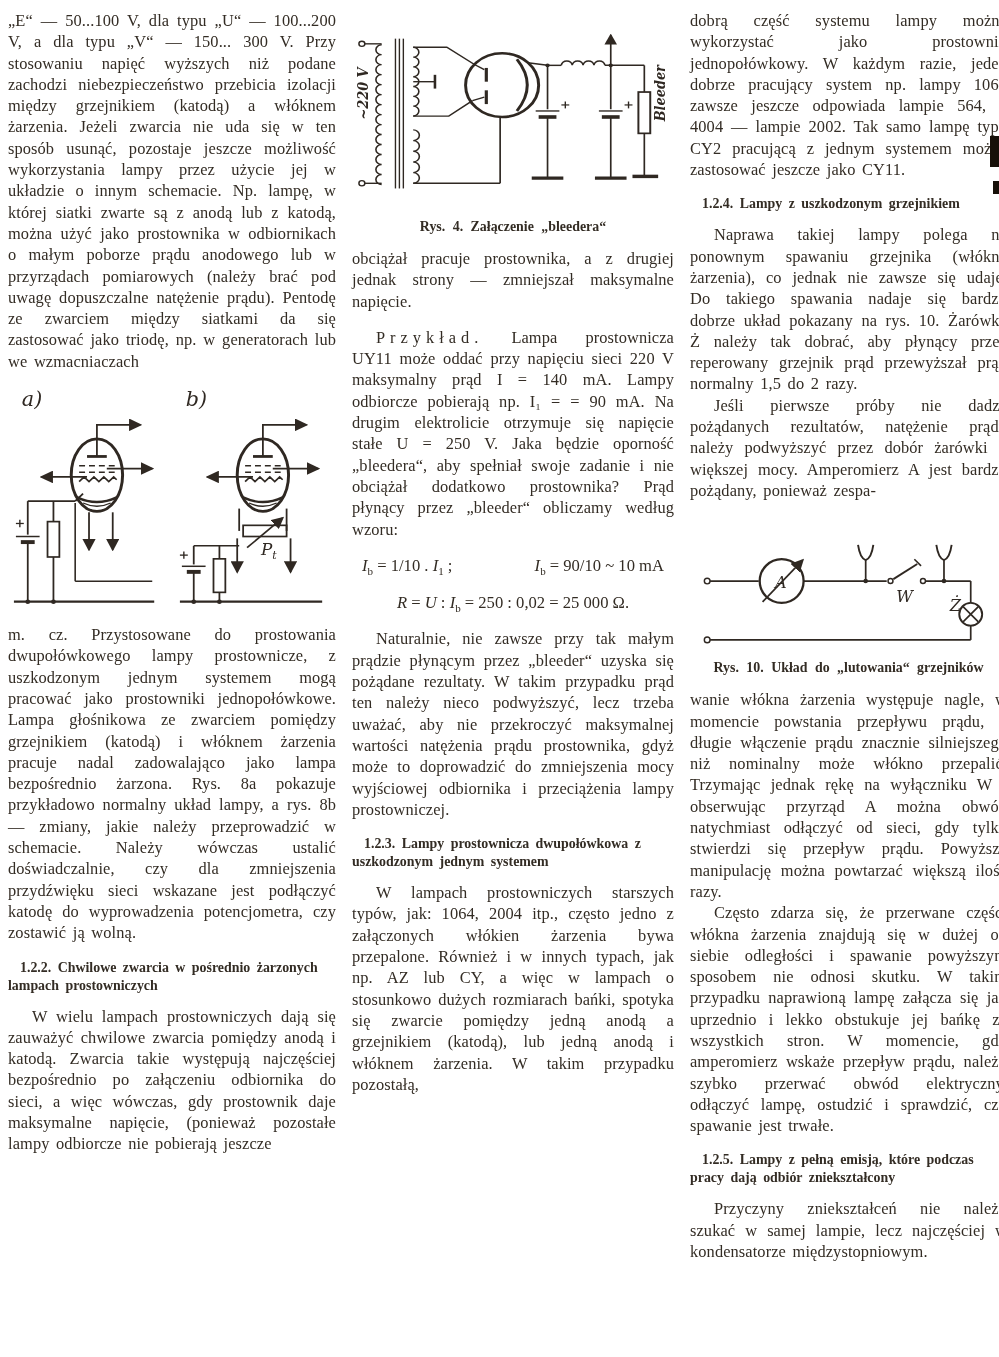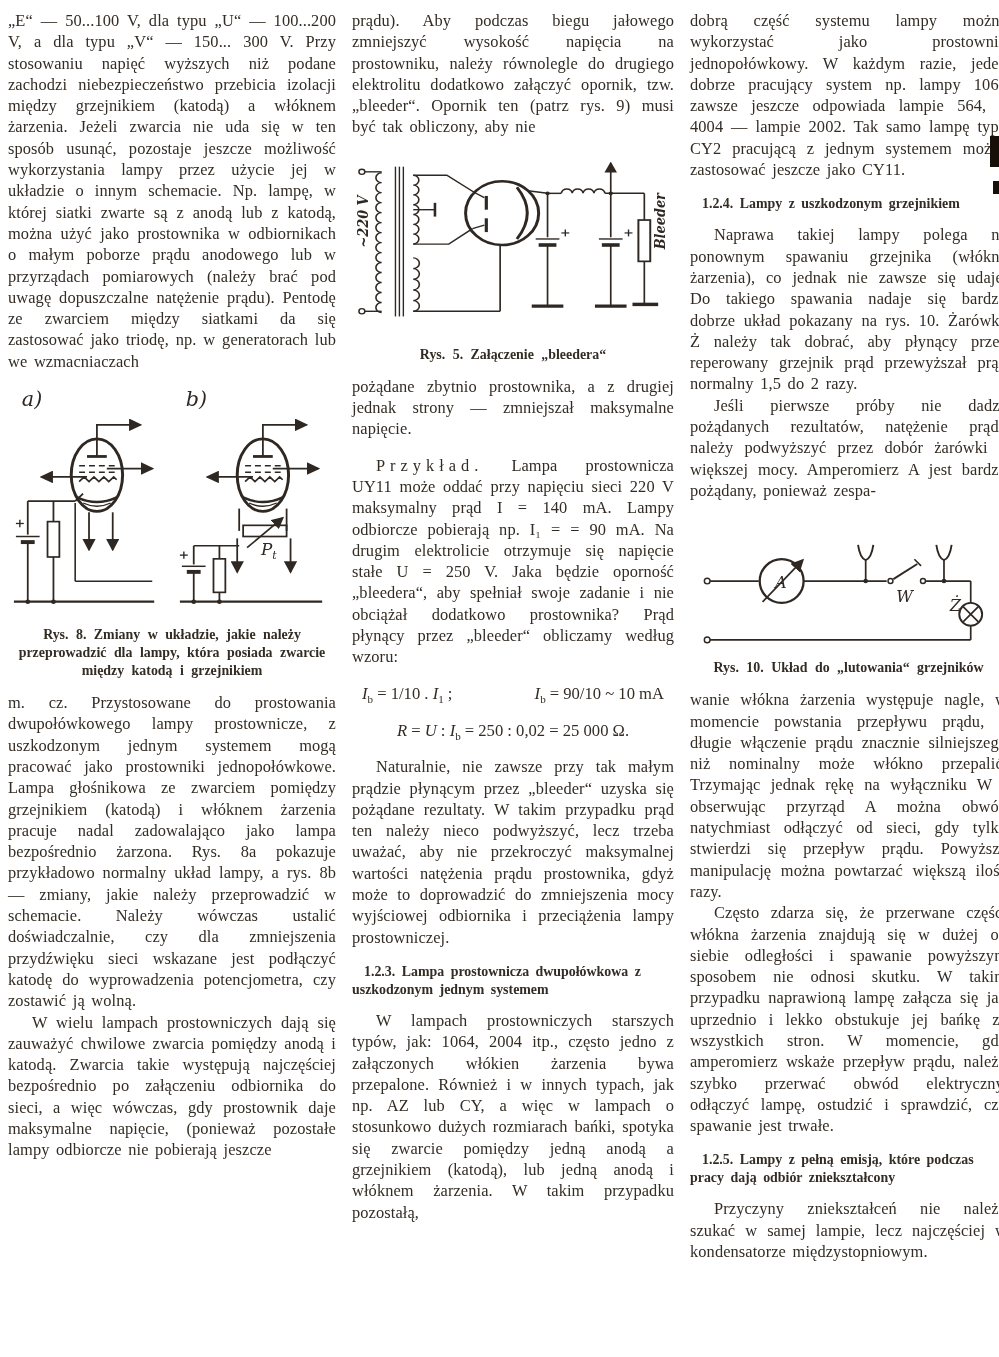--- a/index.html
+++ b/index.html
@@ -131,29 +131,28 @@
             <g>
               <line x1="214" y1="176" x2="214" y2="190" stroke-width="1.8"></line>
               <rect x="208" y="190" width="12" height="36" class="wire" stroke-width="1.8"></rect>
               <line x1="214" y1="226" x2="214" y2="236" stroke-width="1.8"></line>
             </g>
             <line x1="174" y1="236" x2="318" y2="236" stroke-width="2.3"></line>
             <circle cx="188" cy="236" r="2.4" class="fill"></circle>
             <circle cx="214" cy="236" r="2.4" class="fill"></circle>
           </g>
         </svg>
-        <figcaption class="caption">Rys. 8. Zmiany w układzie, jakie należy przeprowadzić dla lampy, która posiada zwarcie między katodą i grzejnikiem</figcaption>
       </figure>
 
       <p class="body">m. cz. Przystosowane do prostowania dwupołówkowego lampy prostownicze, z uszkodzonym jednym systemem mogą pracować jako prostowniki jednopołówkowe. Lampa głośnikowa ze zwarciem pomiędzy grzejnikiem (katodą) i włóknem żarzenia pracuje nadal zadowalająco jako lampa bezpośrednio żarzona. Rys. 8a pokazuje przykładowo normalny układ lampy, a rys. 8b — zmiany, jakie należy przeprowadzić w schemacie. Należy wówczas ustalić doświadczalnie, czy dla zmniejszenia przydźwięku sieci wskazane jest podłączyć katodę do wyprowadzenia potencjometra, czy zostawić ją wolną.</p>
+      <div class="h-sec">1.2.2. Chwilowe zwarcia w pośrednio żarzonych lampach prostowniczych</div>
       <p class="body indent">W wielu lampach prostowniczych dają się zauważyć chwilowe zwarcia pomiędzy anodą i katodą. Zwarcia takie występują najczęściej bezpośrednio po załączeniu odbiornika do sieci, a więc wówczas, gdy prostownik daje maksymalne napięcie, (ponieważ pozostałe lampy odbiorcze nie pobierają jeszcze</p>
     </div>
 
     <div class="col c2">
-      <p class="body">prądu). Aby podczas biegu jałowego zmniejszyć wysokość napięcia na prostowniku, należy równolegle do drugiego elektrolitu dodatkowo załączyć opornik, tzw. „bleeder“. Opornik ten (patrz rys. 9) musi być tak obliczony, aby nie</p>
 
       <figure style="margin-top:8px;">
         <svg width="318" height="198" viewBox="0 0 322 230" preserveAspectRatio="none">
           <g stroke="#2f2822">
             <g>
               <circle cx="10" cy="30" r="3" class="wire" stroke-width="1.5"></circle>
               <circle cx="10" cy="192" r="3" class="wire" stroke-width="1.5"></circle>
               <line x1="13" y1="30" x2="30" y2="30" stroke-width="1.6"></line>
               <line x1="13" y1="192" x2="30" y2="192" stroke-width="1.6"></line>
             </g>
@@ -207,38 +206,38 @@
               <line x1="296" y1="55" x2="296" y2="86" stroke-width="1.7"></line>
               <rect x="290" y="86" width="12" height="48" class="wire" stroke-width="2"></rect>
               <line x1="296" y1="134" x2="296" y2="184" stroke-width="1.7"></line>
               <line x1="284" y1="184" x2="310" y2="184" stroke-width="4"></line>
             </g>
             <text transform="rotate(-90 317 120)" x="317" y="120" class="figsmall" stroke="none">Bleeder</text>
             <line x1="62" y1="192" x2="150" y2="192" stroke-width="1.7"></line>
             <line x1="150" y1="192" x2="150" y2="114" stroke-width="1.7"></line>
           </g>
         </svg>
-        <figcaption class="caption">Rys. 5. Załączenie „bleedera“</figcaption>
+        <figcaption class="caption">Rys. 4. Załączenie „bleedera“</figcaption>
       </figure>
 
-      <p class="body">pożądane zbytnio prostownika, a z drugiej jednak strony — zmniejszał maksymalne napięcie.</p>
+      <p class="body">obciążał pracuje prostownika, a z drugiej jednak strony — zmniejszał maksymalne napięcie.</p>
       <p class="body indent" style="margin-top:15px;"><span class="spaced">Przykład.</span><span> Lampa prostownicza UY11 może oddać przy napięciu sieci 220 V maksymalny prąd I = 140 mA. Lampy odbiorcze pobierają np. I₁ = = 90 mA. Na drugim elektrolicie otrzymuje się napięcie stałe U = 250 V. Jaka będzie oporność „bleedera“, aby spełniał swoje zadanie i nie obciążał dodatkowo prostownika? Prąd płynący przez „bleeder“ obliczamy według wzoru:</span></p>
 
       <div class="frm-row">
         <span class="frm"><i>I</i><sub>b</sub><span> = 1/10 . </span><i>I</i><sub>1</sub><span> ;</span></span>
         <span class="frm"><i>I</i><sub>b</sub><span> = 90/10 ~ 10  mA</span></span>
       </div>
 
 
       <div class="frm-row frm-center">
         <span class="frm"><i>R</i><span> = </span><i>U</i><span> : </span><i>I</i><sub>b</sub><span> = 250 : 0,02 = 25 000 Ω.</span></span>
       </div>
 
       <p class="body indent">Naturalnie, nie zawsze przy tak małym prądzie płynącym przez „bleeder“ uzyska się pożądane rezultaty. W takim przypadku prąd ten należy nieco podwyższyć, lecz trzeba uważać, aby nie przekroczyć maksymalnej wartości natężenia prądu prostownika, gdyż może to doprowadzić do zmniejszenia mocy wyjściowej odbiornika i przeciążenia lampy prostowniczej.</p>
-      <div class="h-sec">1.2.3. Lampa prostownicza dwupołówkowa z uszkodzonym jednym systemem</div>
+      <div class="h-sec">1.2.3. Lampy prostownicza dwupołówkowa z uszkodzonym jednym systemem</div>
       <p class="body indent">W lampach prostowniczych starszych typów, jak: 1064, 2004 itp., często jedno z załączonych włókien żarzenia bywa przepalone. Również i w innych typach, jak np. AZ lub CY, a więc w lampach o stosunkowo dużych rozmiarach bańki, spotyka się zwarcie pomiędzy jedną anodą a grzejnikiem (katodą), lub jedną anodą i włóknem żarzenia. W takim przypadku pozostałą,</p>
     </div>
 
     <div class="col c3">
       <p class="body">dobrą część systemu lampy można wykorzystać jako prostownik jednopołówkowy. W każdym razie, jeden dobrze pracujący system np. lampy 1064 zawsze jeszcze odpowiada lampie 564, a 4004 — lampie 2002. Tak samo lampę typu CY2 pracującą z jednym systemem można zastosować jeszcze jako CY11.</p>
       <div class="h-sec">1.2.4. Lampy z uszkodzonym grzejnikiem</div>
       <p class="body indent">Naprawa takiej lampy polega na ponownym spawaniu grzejnika (włókna żarzenia), co jednak nie zawsze się udaje. Do takiego spawania nadaje się bardzo dobrze układ pokazany na rys. 10. Żarówkę Ż należy tak dobrać, aby płynący przez reperowany grzejnik prąd przewyższał prąd normalny 1,5 do 2 razy.</p>
       <p class="body indent">Jeśli pierwsze próby nie dadzą pożądanych rezultatów, natężenie prądu należy podwyższyć przez dobór żarówki o większej mocy. Amperomierz A jest bardzo pożądany, ponieważ zespa-</p>
 
       <figure style="margin-top:6px;">

